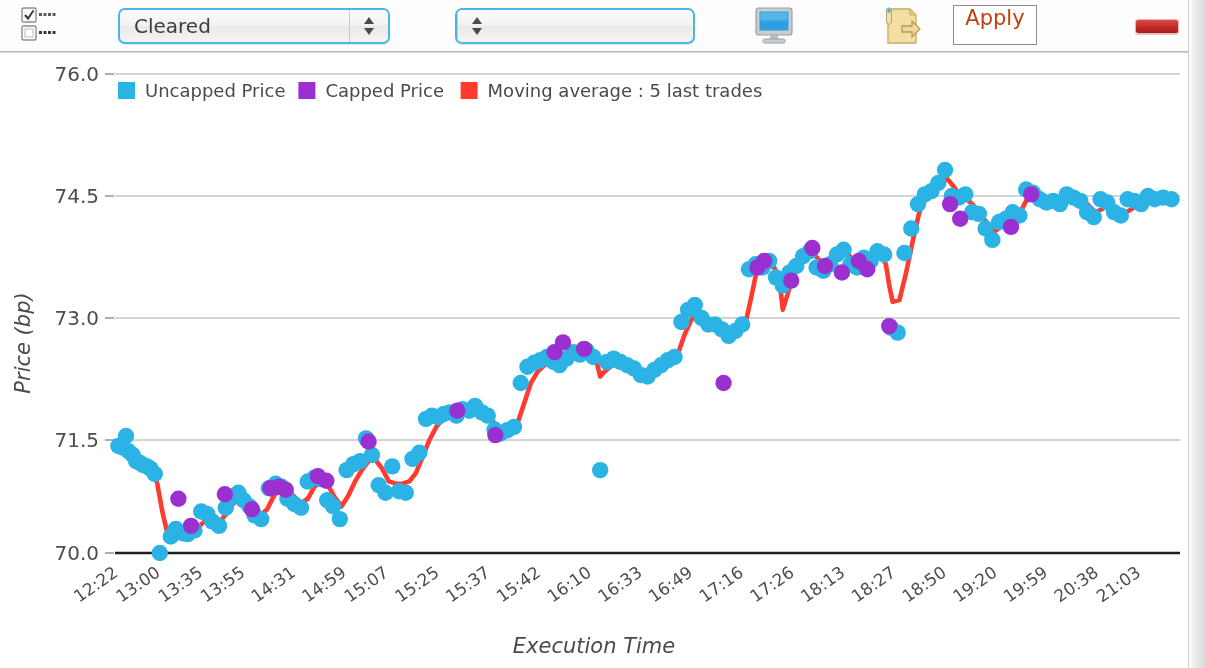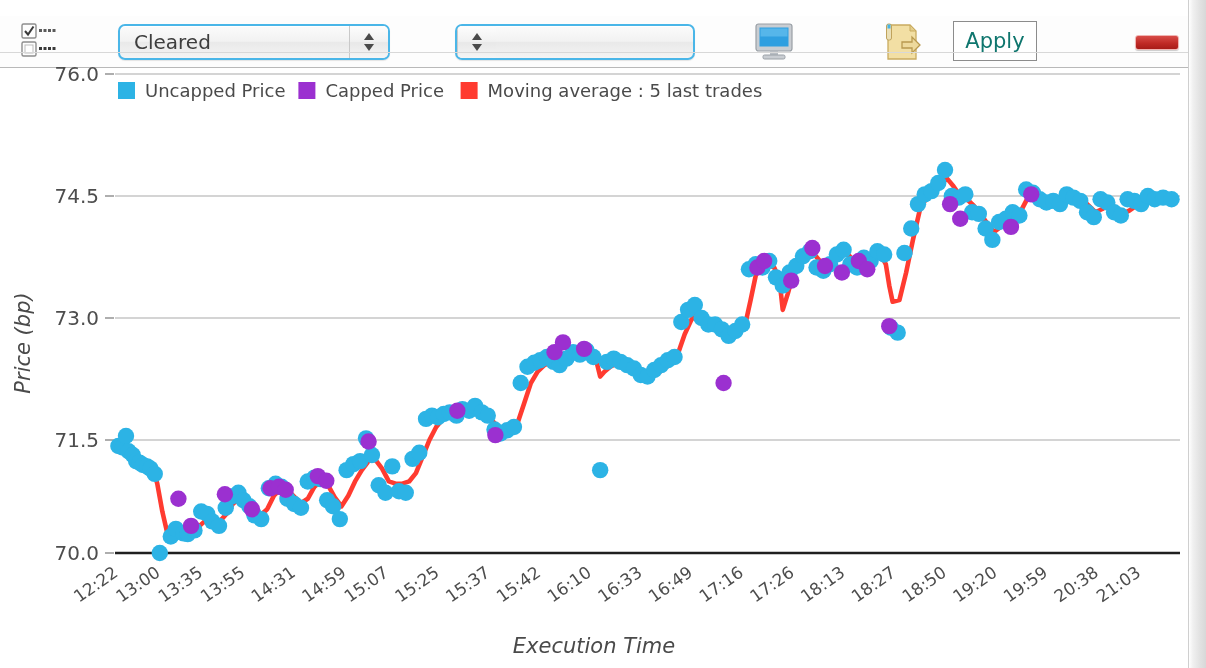--- a/index.html
+++ b/index.html
@@ -7,21 +7,21 @@
   body{
     width:1206px;height:668px;overflow:hidden;
     background:#ffffff;
     font-family:"DejaVu Sans","Liberation Sans",sans-serif;
     -webkit-font-smoothing:antialiased;
   }
   #app{position:relative;width:1206px;height:668px;background:#fff;}
 
   
   .toolbar{
-    position:absolute;left:0;top:16px;width:1188px;height:52px;
+    position:absolute;left:0;top:0;width:1188px;height:52px;
     background:#fdfdfd;
     border-bottom:1px solid #b9b9b9;
     box-sizing:border-box;
   }
   .tb-icon-checklist{
     position:absolute;left:20px;top:5px;width:42px;height:40px;
   }
   .sel{
     position:absolute;top:8px;height:36px;
     box-sizing:border-box;
@@ -53,22 +53,22 @@
   #sel-cleared{left:118px;width:272px;}
   #sel-onoff{left:455px;width:240px;}
 
   .tb-btn-icon{position:absolute;top:4px;width:48px;height:44px;cursor:pointer;}
   #icon-monitor{left:750px;}
   #icon-export{left:878px;}
 
   .apply-btn{
     position:absolute;left:953px;top:5px;width:84px;height:40px;
     border:1px solid #8c8c8c;background:#fff;
-    display:flex;align-items:center;justify-content:center;
-    font-size:21px;color:#0f766e;cursor:pointer;box-sizing:border-box;
+    display:flex;justify-content:center;
+    font-size:21px;color:#c2410c;cursor:pointer;box-sizing:border-box;
   }
   .red-pill{
     position:absolute;left:1135px;top:19px;width:42px;height:13px;
     border-radius:3px;
     background:linear-gradient(to bottom,#d84c48 0%,#c02a26 55%,#a81b18 100%);
     border:1px solid #f0b5b3;
     box-shadow:0 1px 1px rgba(0,0,0,.2);
     cursor:pointer;
   }
 

